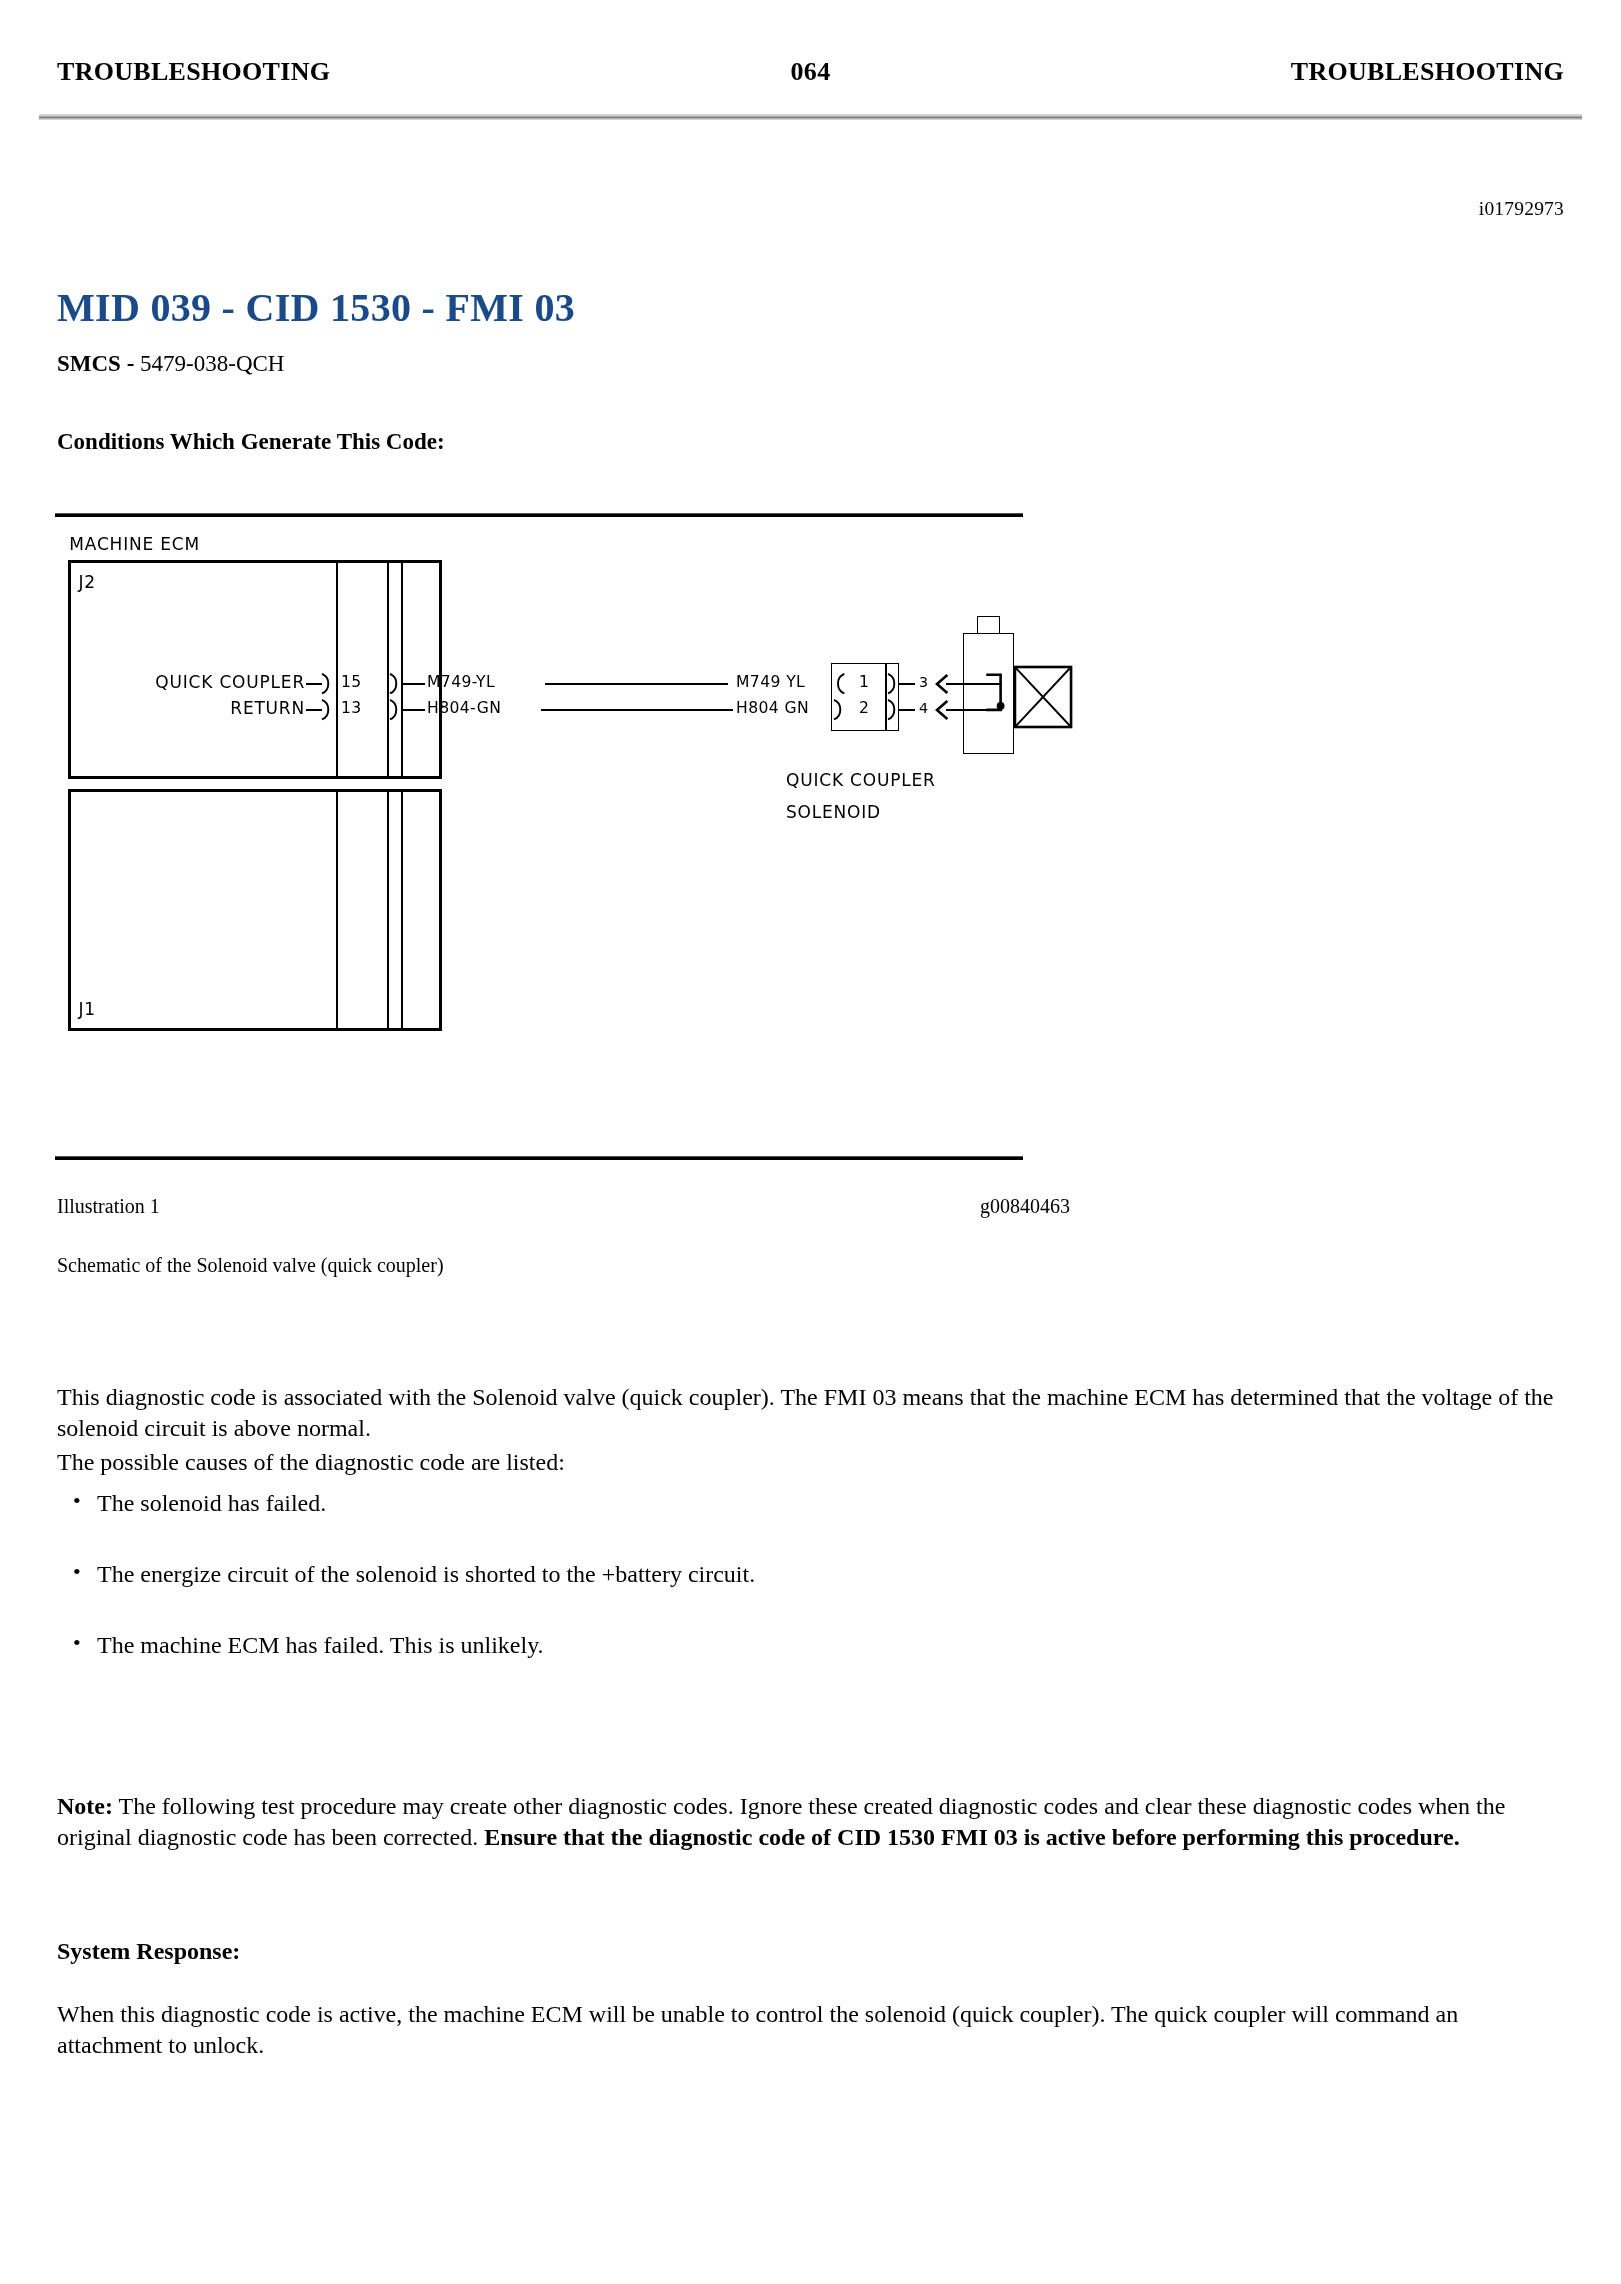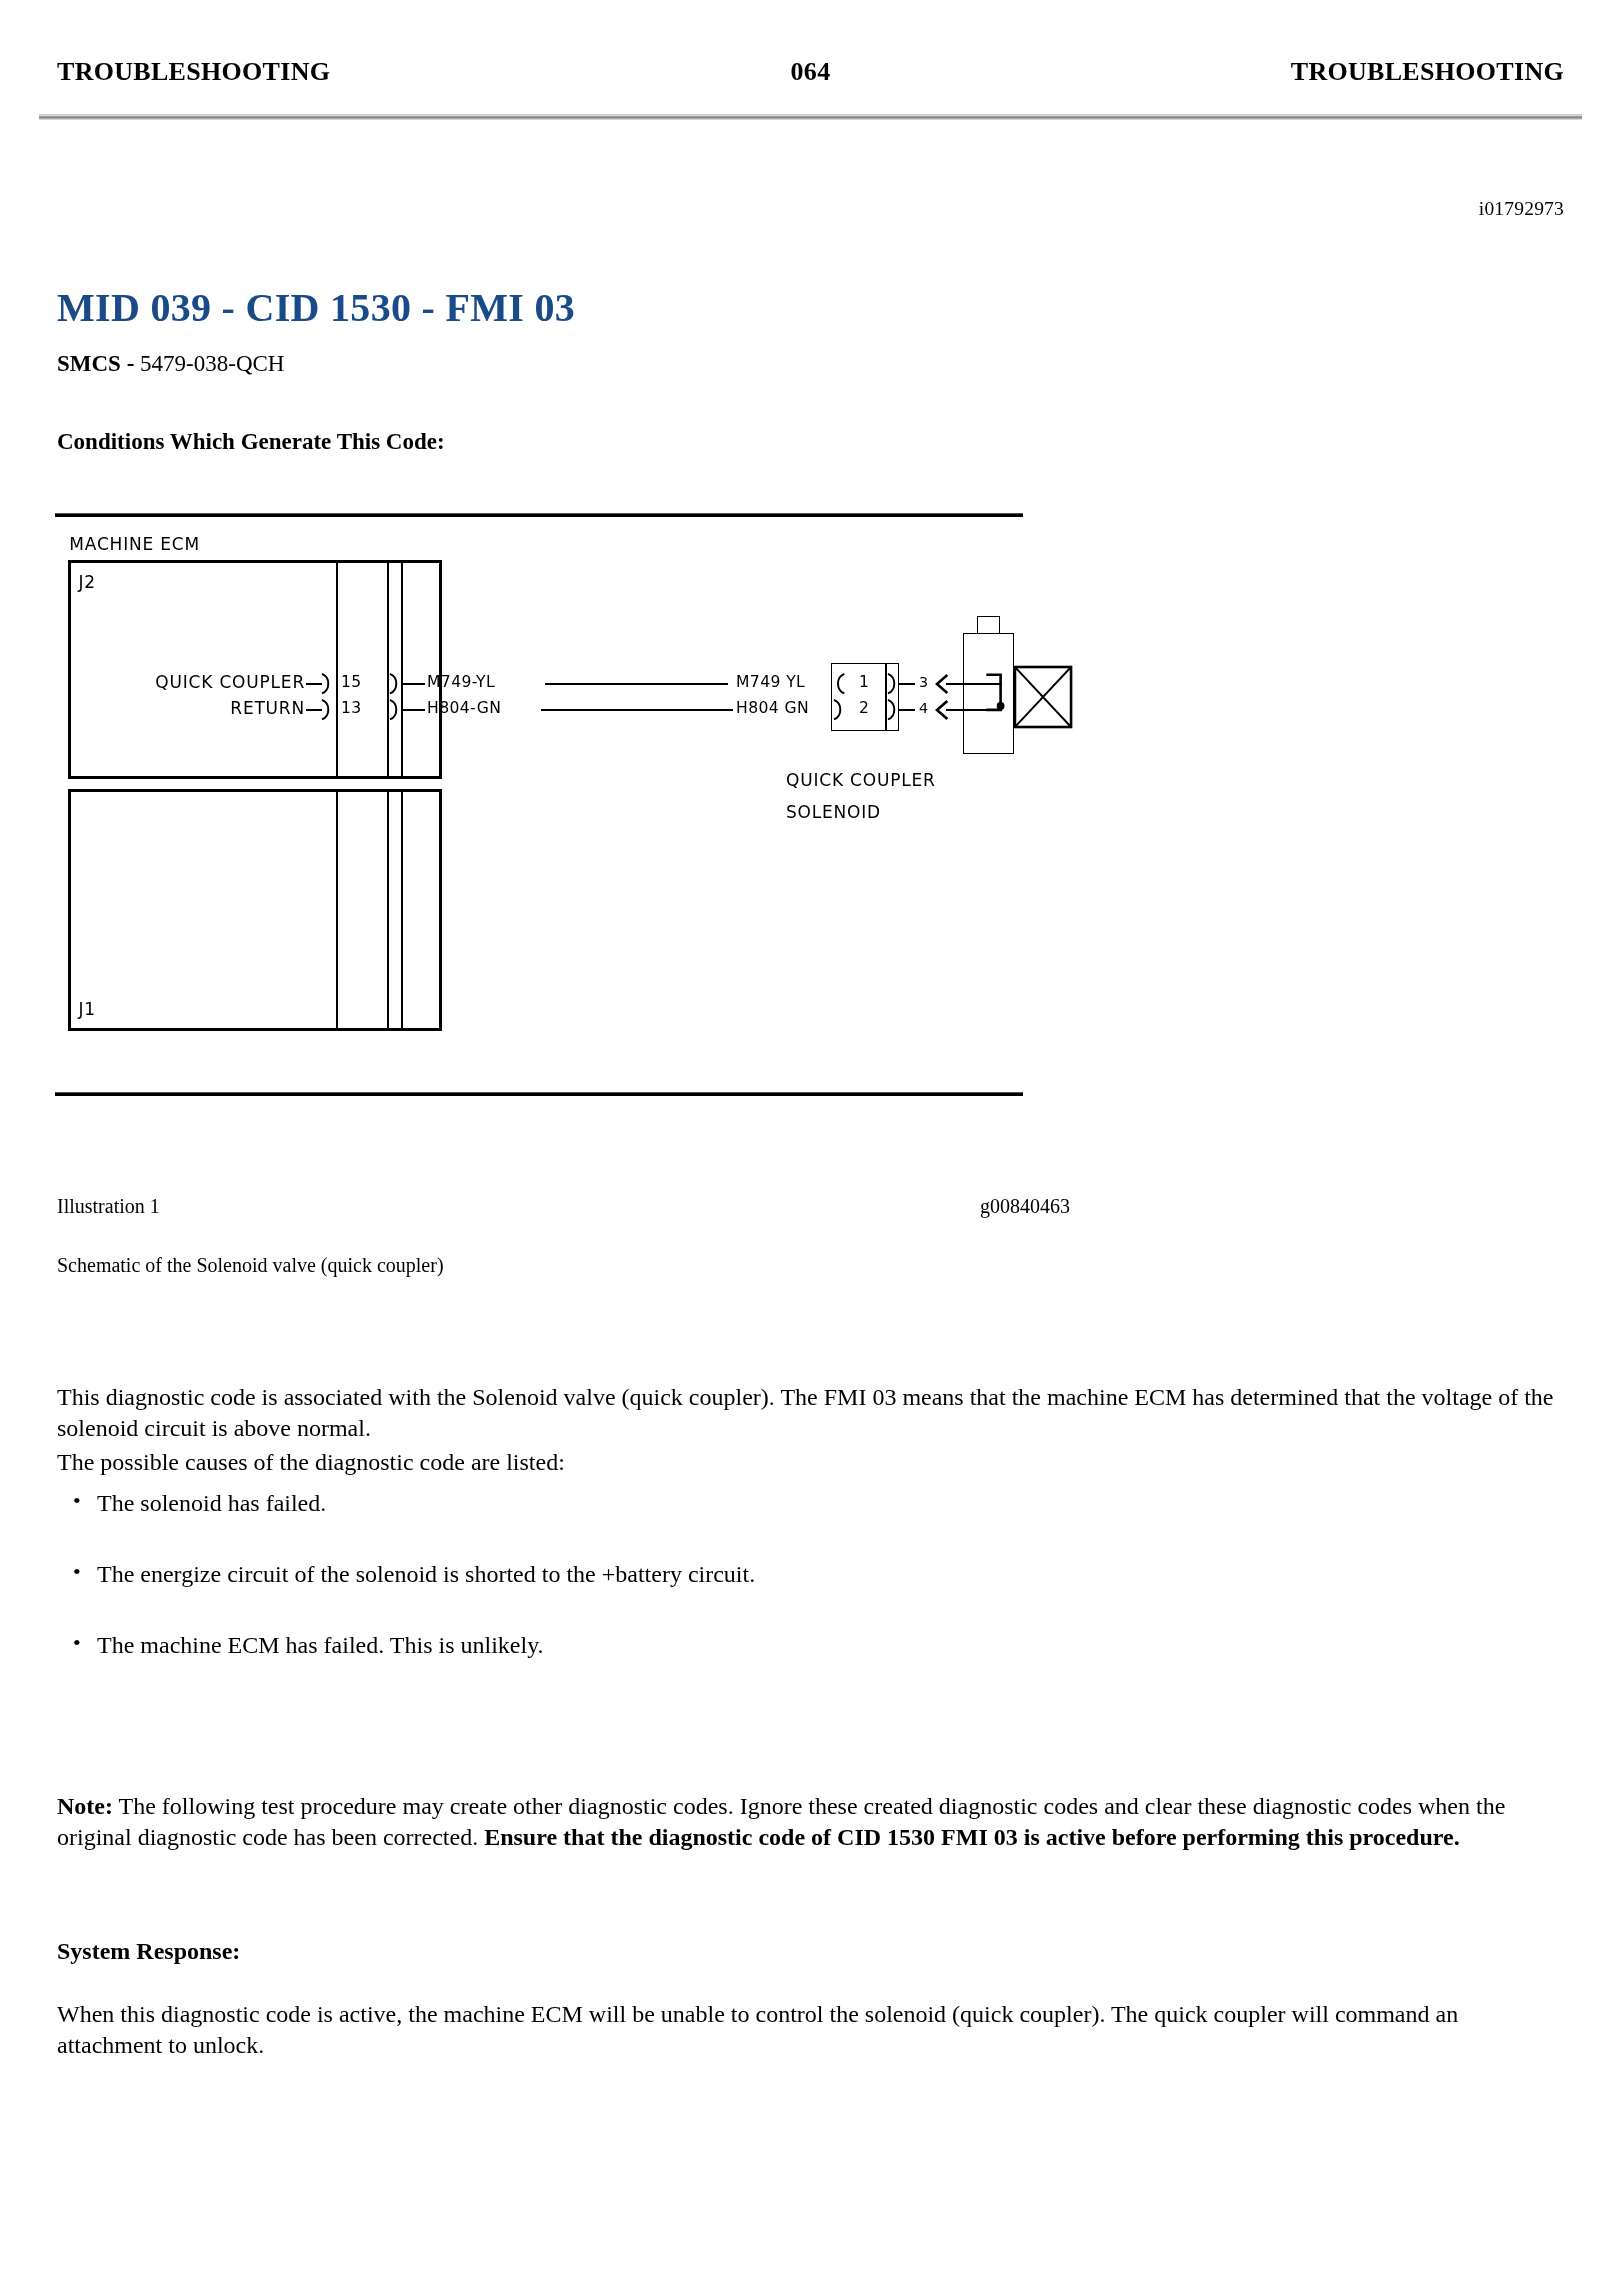--- a/index.html
+++ b/index.html
@@ -100,21 +100,21 @@
   }
   .fig-rule {
     width: 968px;
     height: 3.2px;
     background: #000000;
     border-top: 0.6px solid #555;
   }
   .fig-canvas {
     position: relative;
     width: 968px;
-    height: 575px;
+    height: 639px;
   }
 
   
   .s-line { position: absolute; background: #000; }
   .s-box  { position: absolute; border: 1.9px solid #000; box-sizing: border-box; }
   .s-text {
     position: absolute;
     font-family: "DejaVu Sans", "Liberation Sans", sans-serif;
     font-size: 17px;
     letter-spacing: 0.8px;

